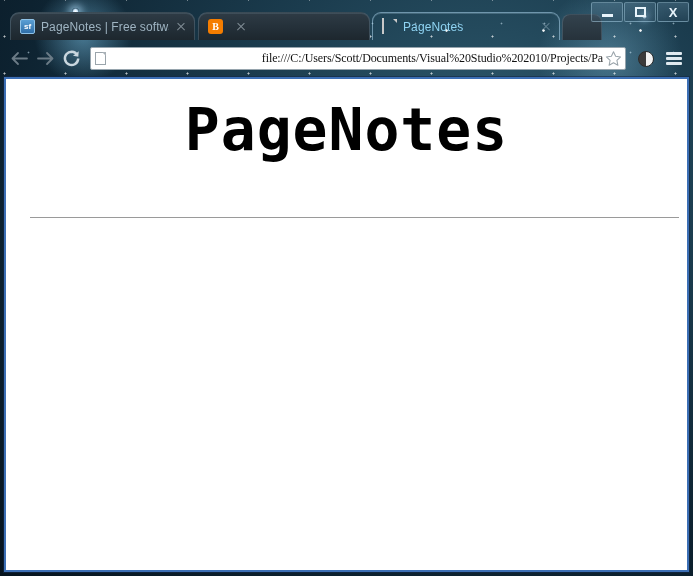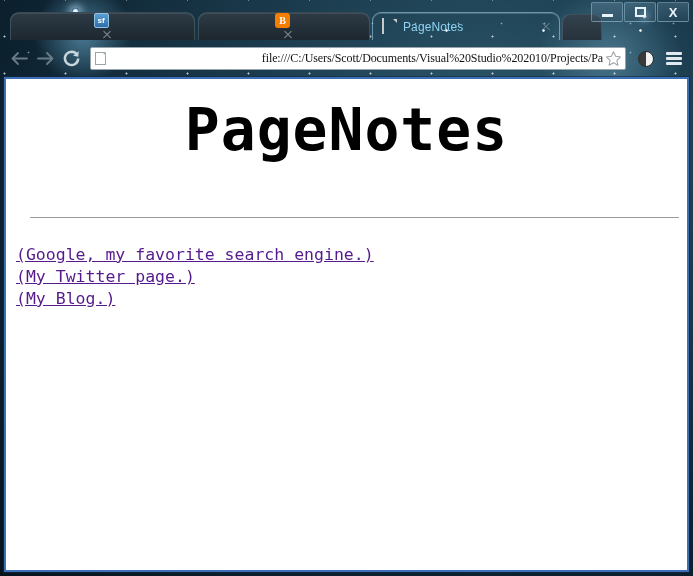--- a/index.html
+++ b/index.html
@@ -106,21 +106,20 @@
   .tab .tab-close::before { transform: rotate(45deg); }
   .tab .tab-close::after  { transform: rotate(-45deg); }
 
   
   .tab.inactive {
     background: linear-gradient(180deg, #2e3b45 0%, #243039 55%, #1d272e 100%);
     color: #9fb4c2;
     border: 1px solid rgba(160,200,225,0.22);
     border-bottom: none;
     box-shadow: inset 0 1px 0 rgba(190,220,240,0.12);
-    flex-direction: column;
   }
   
   .tab.active {
     background: transparent;
     color: #8fd3f2;
     border: 1px solid rgba(175,215,240,0.55);
     border-bottom: none;
     box-shadow: inset 0 1px 0 rgba(200,230,250,0.22);
   }
   .tab.active .tab-close::before,
@@ -424,22 +423,17 @@
     </div>
   </div>
 
   <div class="viewport-frame">
     <div class="page">
 
       <h1 class="page-title">PageNotes</h1>
 
       <hr class="divider">
 
-      <div class="links">
-        <a href="#">(Google, my favorite search engine.)</a>
-        <a href="#">(My Twitter page.)</a>
-        <a href="#">(My Blog.)</a>
-      </div>
 
     </div>
   </div>
 
 </div>
 
 </body></html>

